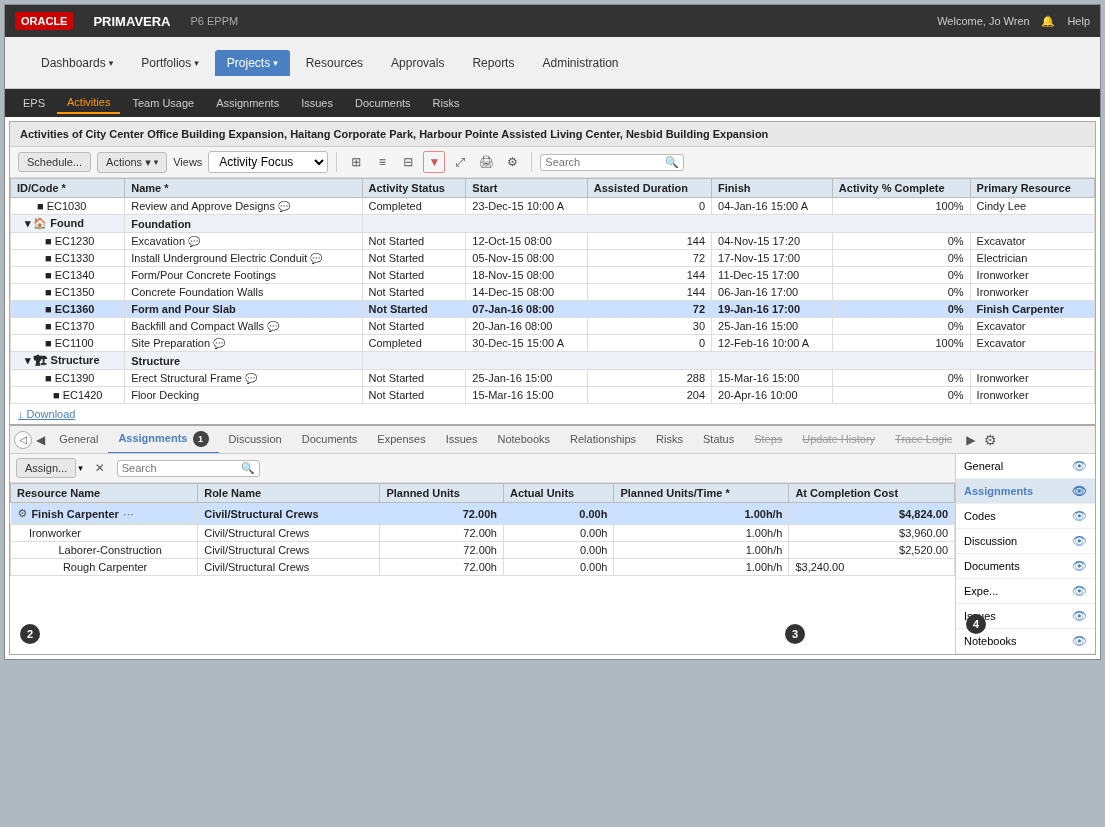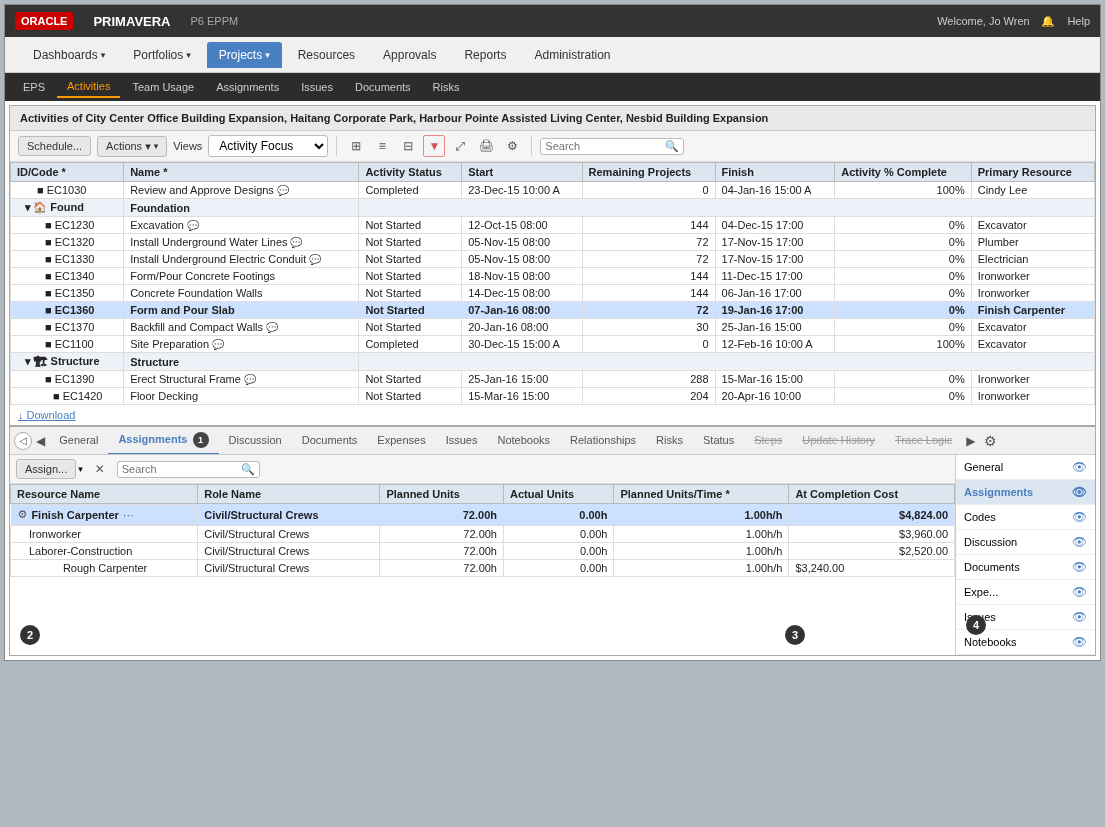--- a/index.html
+++ b/index.html
@@ -15,21 +15,21 @@
       background: #c00; color: white; font-weight: bold; font-size: 11px;
       padding: 3px 6px; border-radius: 2px;
     }
     .primavera-title { color: white; font-size: 13px; font-weight: bold; }
     .p6eppm { color: #aaa; font-size: 11px; }
     .top-bar-right { display: flex; align-items: center; gap: 12px; color: #ccc; font-size: 11px; }
 
     
     .main-nav {
       display: flex; align-items: center; background: #f0f0f0;
-      border-bottom: 1px solid #ccc; height: 36px; padding: 0 16px; gap: 4px;
+      border-bottom: 1px solid #ccc; height: 52px; padding: 0 24px; gap: 4px;
     }
     .nav-item {
       padding: 6px 12px; cursor: pointer; font-size: 12px; color: #333;
       border-radius: 3px 3px 0 0; position: relative;
     }
     .nav-item.active { background: #4a7fc1; color: white; }
     .nav-dropdown { display: flex; align-items: center; gap: 3px; }
     .nav-dropdown::after { content: "▾"; font-size: 9px; }
 
     
@@ -222,21 +222,21 @@
     </div>
 
     <div class="grid-container">
       <table>
         <thead>
           <tr>
             <th>ID/Code *</th>
             <th>Name *</th>
             <th>Activity Status</th>
             <th>Start</th>
-            <th>Remaining Projects</th>
+            <th>Assisted Duration</th>
             <th>Finish</th>
             <th>Activity % Complete</th>
             <th>Primary Resource</th>
           </tr>
         </thead>
         <tbody>
 
           <tr>
             <td><span style="margin-left:20px;">■ EC1030</span></td>
             <td>Review and Approve Designs <span class="chat-icon">💬</span></td>
@@ -253,35 +253,25 @@
             <td>Foundation</td>
             <td colspan="6"></td>
           </tr>
 
           <tr>
             <td><span style="margin-left:28px;">■ EC1230</span></td>
             <td>Excavation <span class="chat-icon">💬</span></td>
             <td>Not Started</td>
             <td>12-Oct-15 08:00</td>
             <td style="text-align:right;">144</td>
-            <td>04-Dec-15 17:00</td>
+            <td>04-Nov-15 17:20</td>
             <td style="text-align:right;">0%</td>
             <td>Excavator</td>
           </tr>
 
-          <tr>
-            <td><span style="margin-left:28px;">■ EC1320</span></td>
-            <td>Install Underground Water Lines <span class="chat-icon">💬</span></td>
-            <td>Not Started</td>
-            <td>05-Nov-15 08:00</td>
-            <td style="text-align:right;">72</td>
-            <td>17-Nov-15 17:00</td>
-            <td style="text-align:right;">0%</td>
-            <td>Plumber</td>
-          </tr>
 
           <tr>
             <td><span style="margin-left:28px;">■ EC1330</span></td>
             <td>Install Underground Electric Conduit <span class="chat-icon">💬</span></td>
             <td>Not Started</td>
             <td>05-Nov-15 08:00</td>
             <td style="text-align:right;">72</td>
             <td>17-Nov-15 17:00</td>
             <td style="text-align:right;">0%</td>
             <td>Electrician</td>
@@ -443,21 +433,21 @@
                 </tr>
                 <tr>
                   <td style="padding-left:18px;">Ironworker</td>
                   <td>Civil/Structural Crews</td>
                   <td style="text-align:right;">72.00h</td>
                   <td style="text-align:right;">0.00h</td>
                   <td style="text-align:right;">1.00h/h</td>
                   <td style="text-align:right;">$3,960.00</td>
                 </tr>
                 <tr>
-                  <td style="padding-left:18px;">Laborer-Construction</td>
+                  <td style="padding-left:18px;text-align:center;">Laborer-Construction</td>
                   <td>Civil/Structural Crews</td>
                   <td style="text-align:right;">72.00h</td>
                   <td style="text-align:right;">0.00h</td>
                   <td style="text-align:right;">1.00h/h</td>
                   <td style="text-align:right;">$2,520.00</td>
                 </tr>
                 <tr>
                   <td style="padding-left:8px;text-align:center;">Rough Carpenter</td>
                   <td>Civil/Structural Crews</td>
                   <td style="text-align:right;">72.00h</td>

